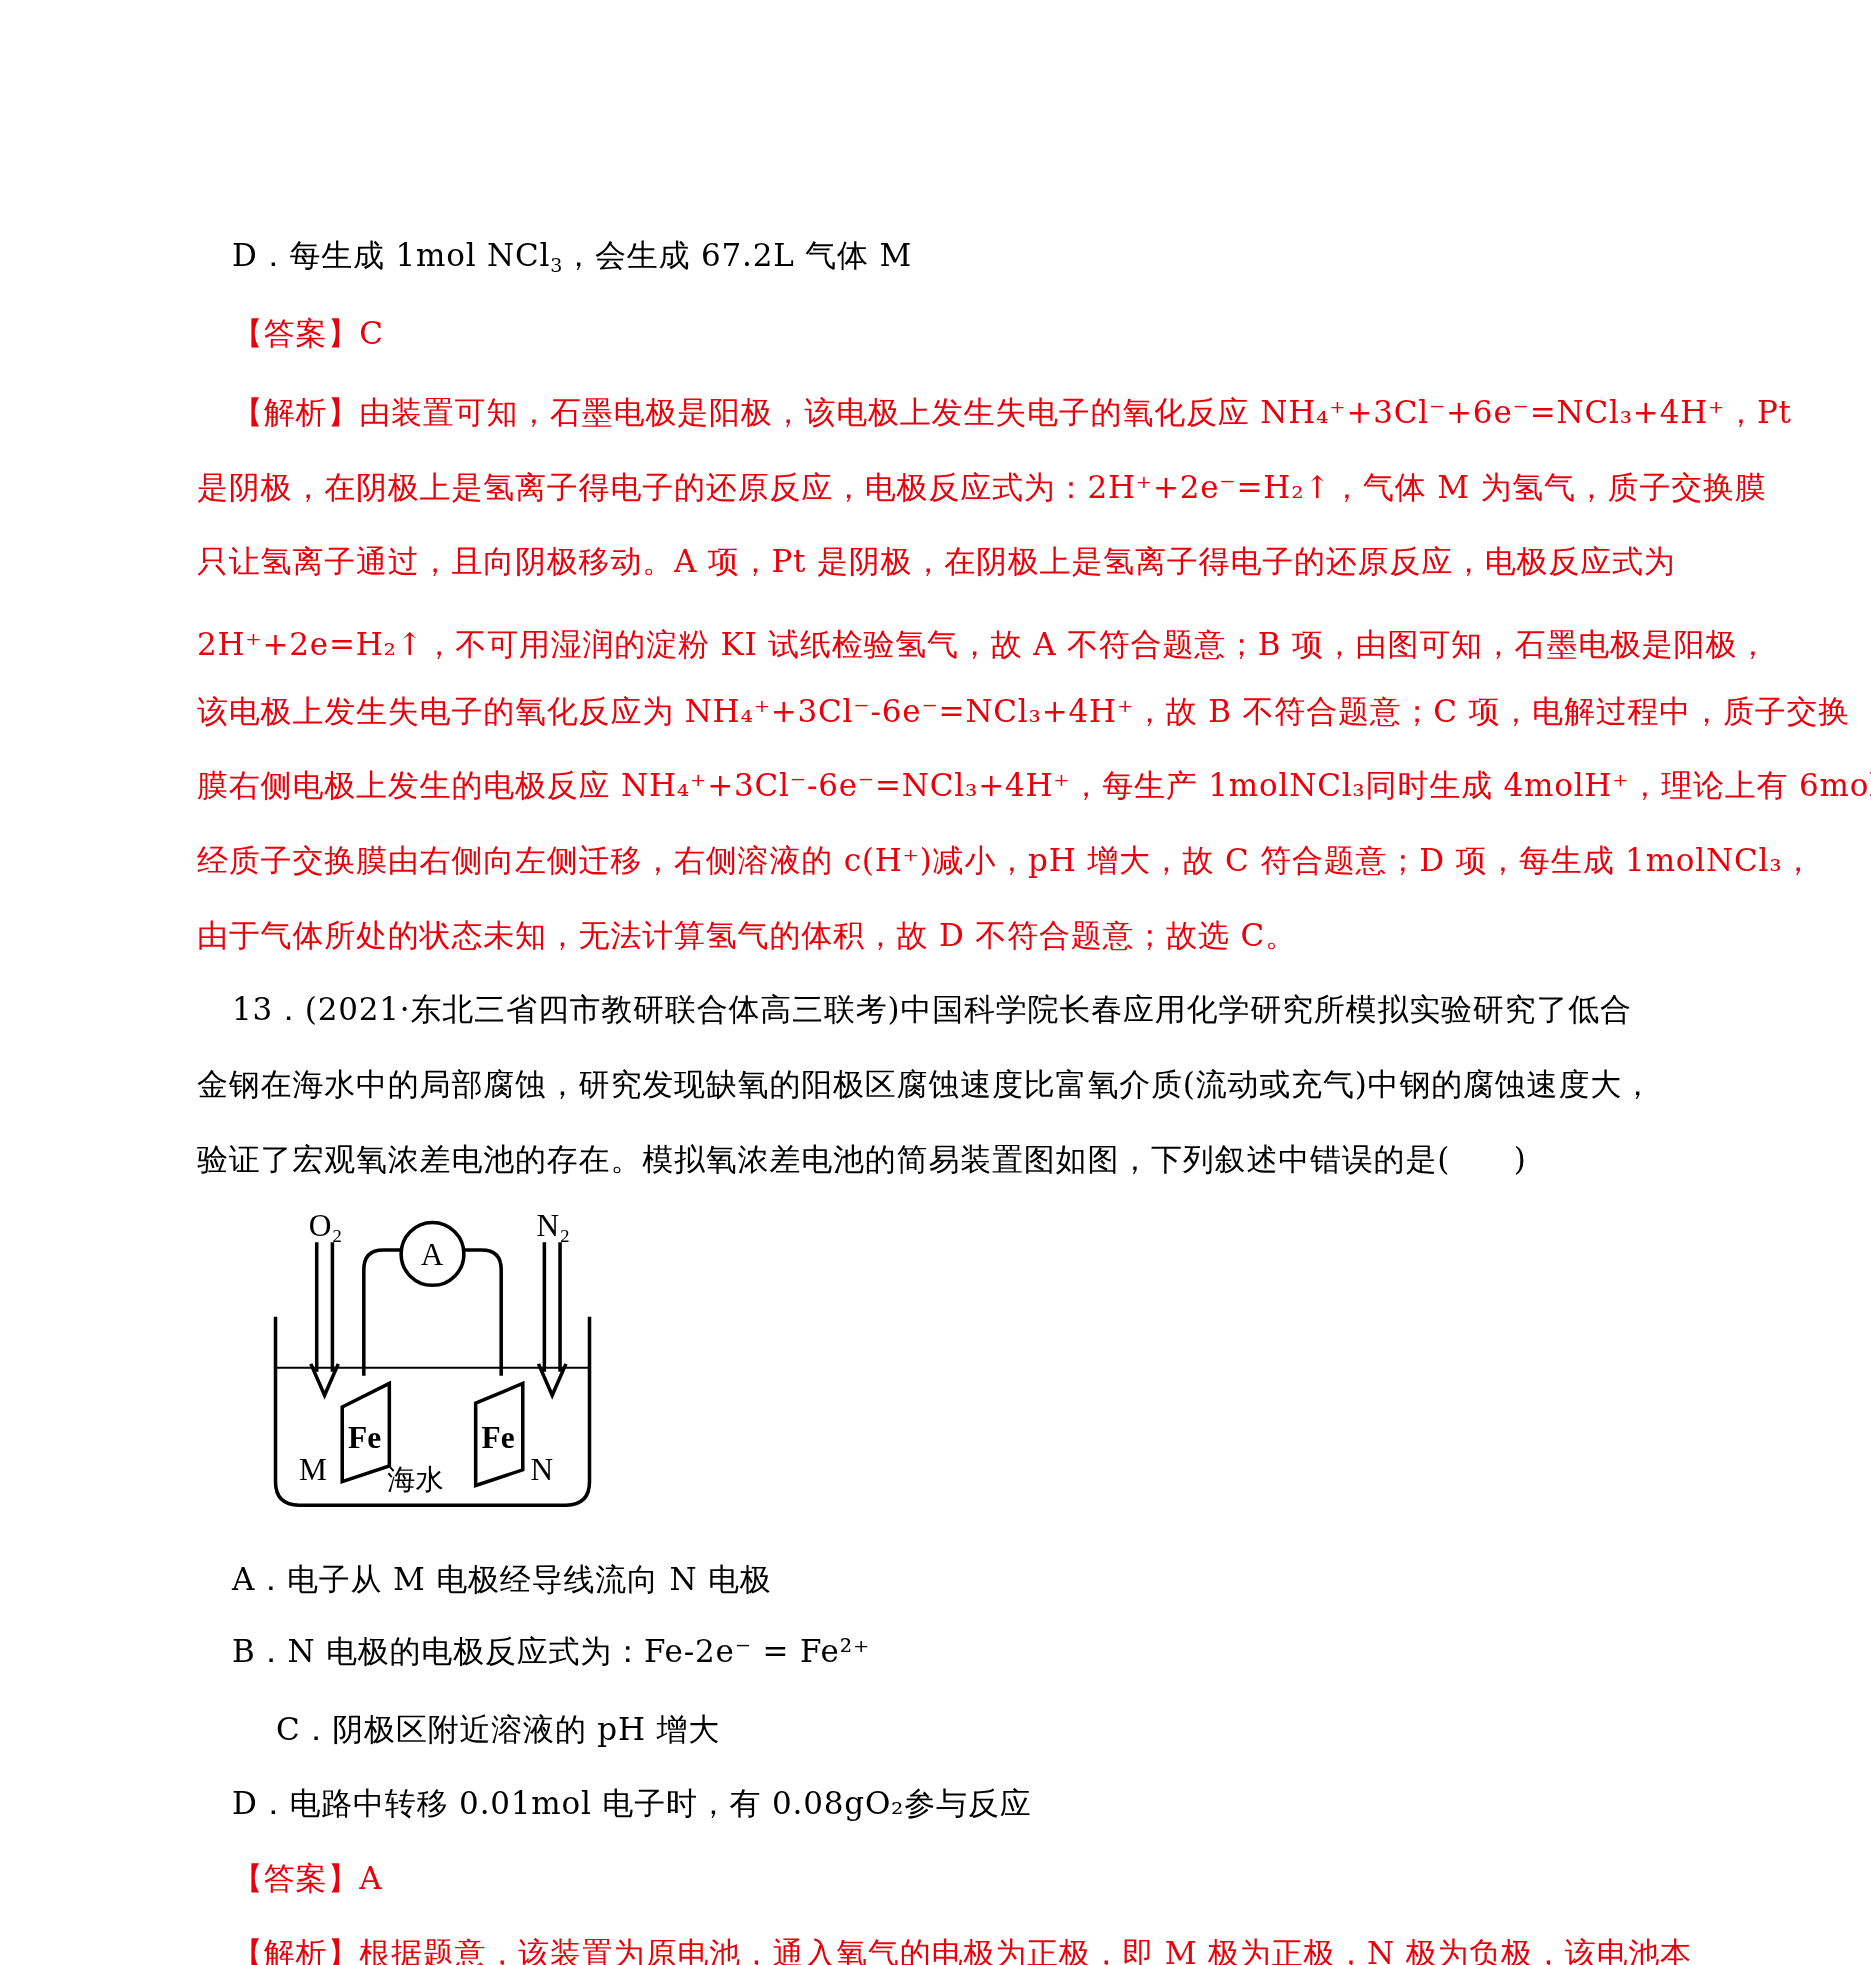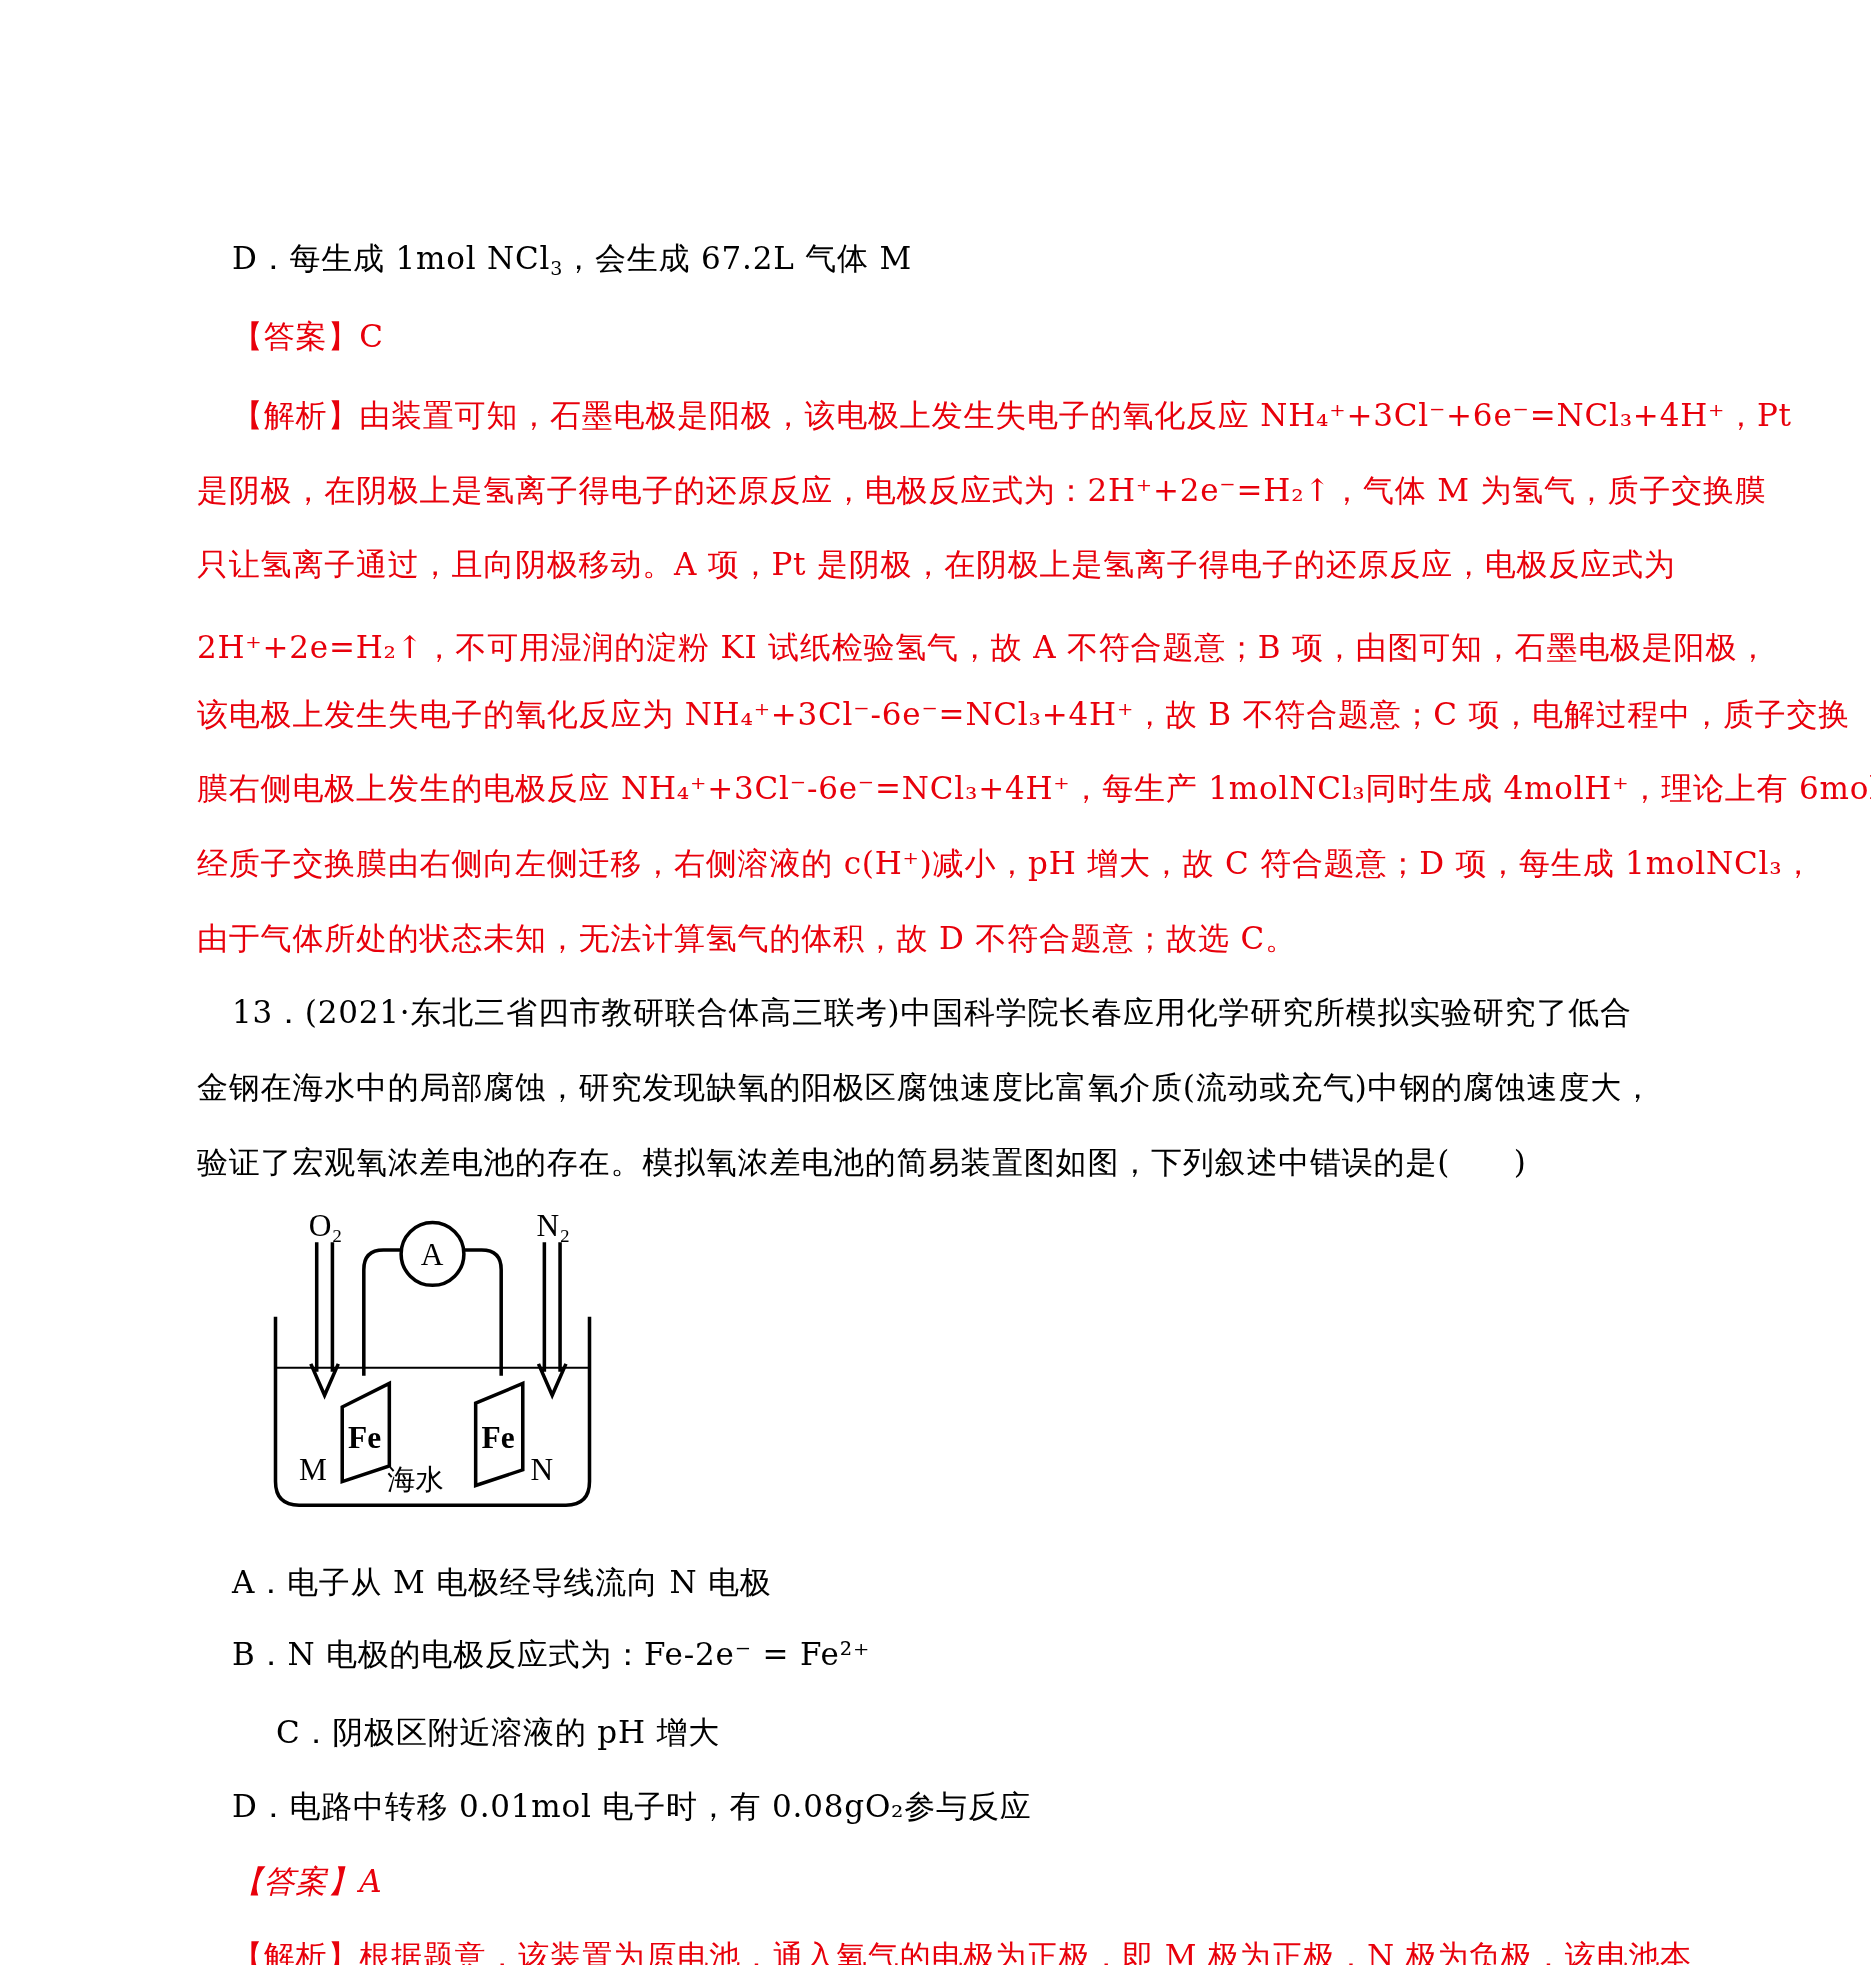--- a/index.html
+++ b/index.html
@@ -1,19 +1,19 @@
 <!DOCTYPE html>
 <html style="font-size:6.3px"><head>
 <meta charset="utf-8">
 <style>
   html, body { margin: 0; padding: 0; background: #ffffff; }
   body { width: 1872px; height: 2647px; position: relative; overflow: hidden;
          font-family: "DejaVu Serif", "Liberation Serif", serif; color: #000; }
   .page { position: absolute; left: 0; top: 0; width: 1872px; height: 2647px; }
-  .line { position: absolute; left: 232px; font-size: 31px; line-height: 45px; white-space: nowrap; letter-spacing: 0.8px; }
+  .line { position: absolute; left: 232px; font-size: 31px; line-height: 38px; white-space: nowrap; letter-spacing: 0.8px; }
   .red { color: #e8000b; }
   .cont { left: 197px; }
   sub { font-size: 19px; vertical-align: -5.5px; }
   .diagram { position: absolute; left: 236px; top: 1199px; width: 393px; height: 314px; }
 </style>
 </head>
 <body>
 
 <div class="page">
 
@@ -56,18 +56,18 @@
       <text x="750" y="715">N</text>
       <text x="385" y="740" font-family="DejaVu Sans, sans-serif" font-size="72">海水</text>
     </g>
   </svg>
 
   <div class="line" style="top:1560px;">A．电子从 M 电极经导线流向 N 电极</div>
   <div class="line" style="top:1632px;">B．N 电极的电极反应式为：Fe-2e⁻ = Fe²⁺</div>
   <div class="line" style="top:1710px;margin-left:44px;">C．阴极区附近溶液的 pH 增大</div>
   <div class="line" style="top:1784px;">D．电路中转移 0.01mol 电子时，有 0.08gO₂参与反应</div>
 
-  <div class="line" style="top:1859px;font-style:italic;"><span class="red">【答案】</span><span class="red">A</span></div>
+  <div class="line" style="top:1859px;"><span class="red">【答案】</span><span class="red">A</span></div>
 
   <div class="line red" style="top:1934px;">【解析】根据题意，该装置为原电池，通入氧气的电极为正极，即 M 极为正极，N 极为负极，该电池本</div>
 
 </div>
 
 
 </body></html>

